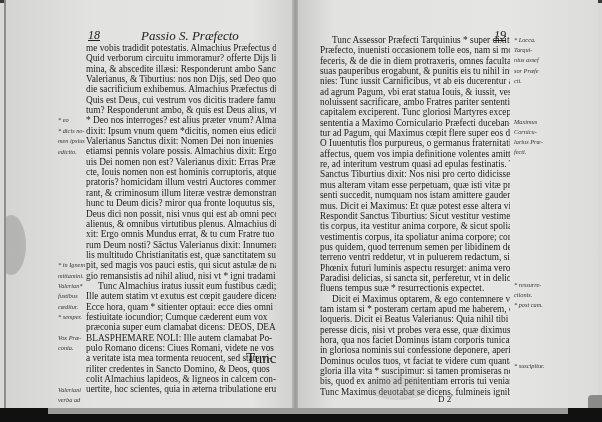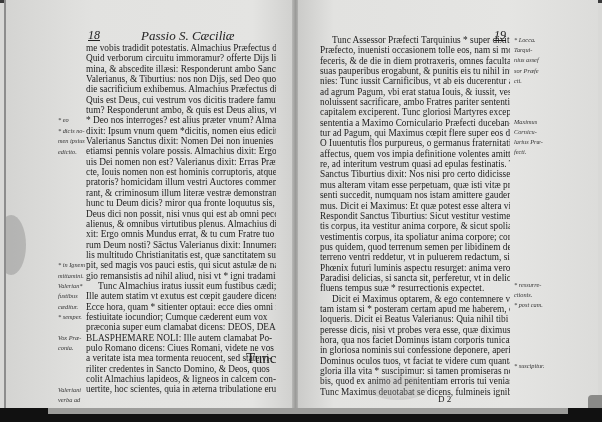--- a/index.html
+++ b/index.html
@@ -47,21 +47,21 @@
   .smudge { position:absolute; border-radius:50%; background:rgba(150,150,150,0.25); }
 </style>
 </head>
 <body>
 
 <div class="spread">
   <div class="topbar"></div>
 
   <div class="page left">
     <div class="pnum" style="left:82px;">18</div>
-    <div class="header" style="left:135px;">Passio S. Cæciliæ</div>
+    <div class="header" style="left:135px;">Passio S. Præfecto</div>
     <div class="body-text" id="left-body" style="left:80px; top:43px; width:190px;">
         <span class="ln">me vobis tradidit potestatis. Almachius Præfectus dixit:</span>
         <span class="ln">Quid verborum circuitu immoramur? offerte Dijs liba-</span>
         <span class="ln">mina, &amp; abscedite illæsi: Responderunt ambo Sanctus</span>
         <span class="ln">Valerianus, &amp; Tiburtius: nos non Dijs, sed Deo quoti-</span>
         <span class="ln">die sacrificium exhibemus. Almachius Præfectus dixit:</span>
         <span class="ln">Quis est Deus, cui vestrum vos dicitis tradere famula-</span>
         <span class="ln">tum? Responderunt ambo, &amp; quis est Deus alius, vt de</span>
         <span class="ln">* Deo nos interroges? est alius præter vnum? Almachius</span>
         <span class="ln">dixit: Ipsum vnum quem *dicitis, nomen eius edicite.</span>

